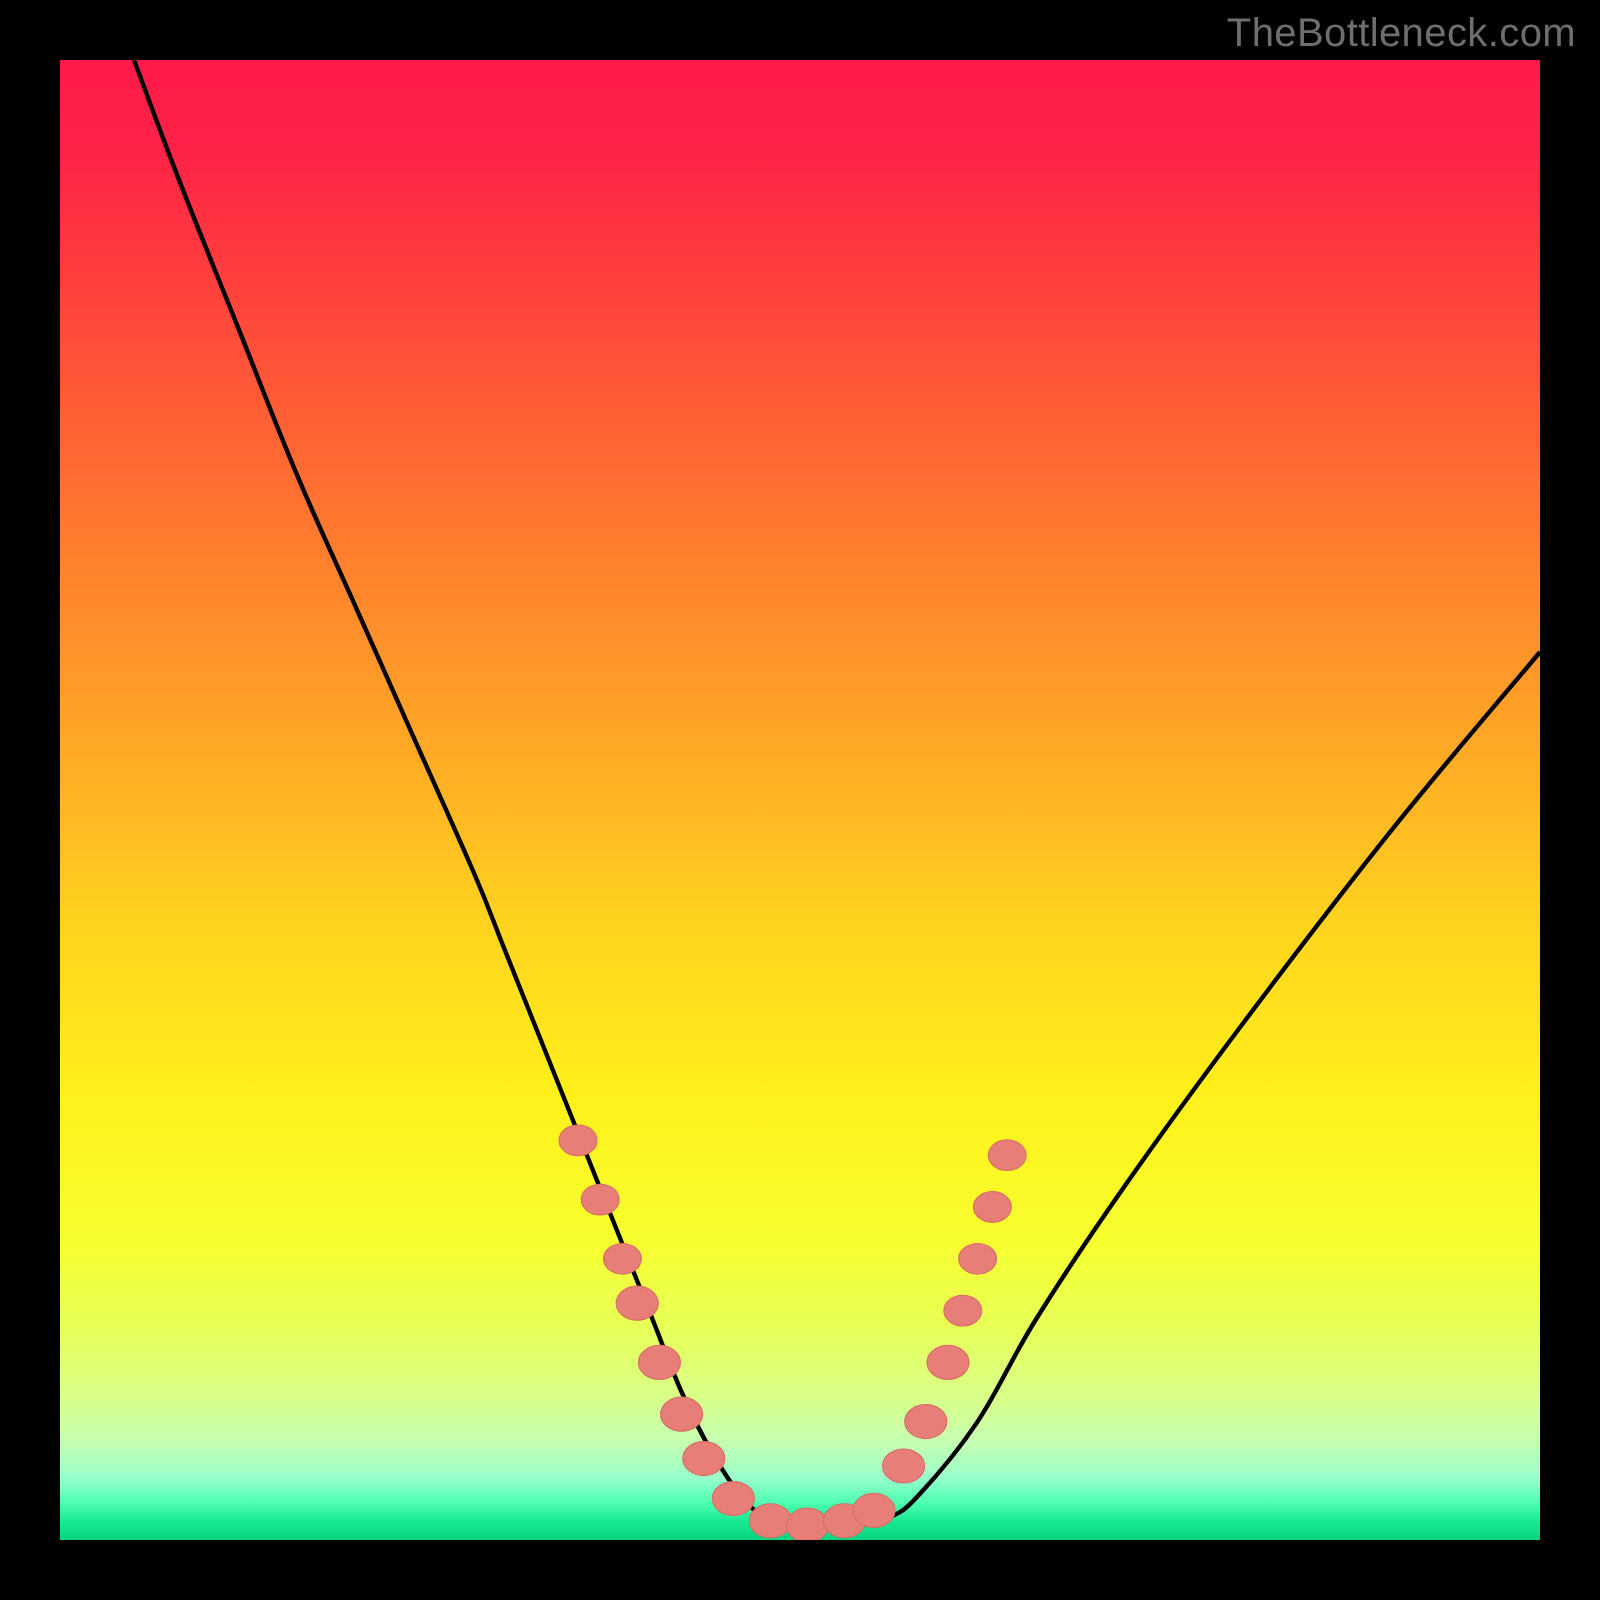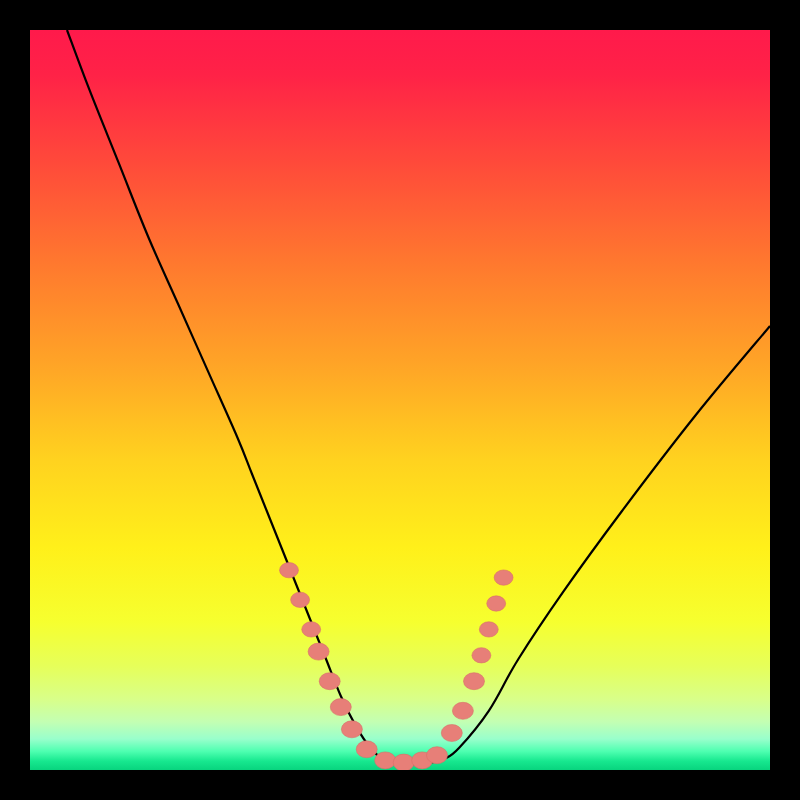--- a/index.html
+++ b/index.html
@@ -41,20 +41,21 @@
     font-size: 20px;
     letter-spacing: 0.2px;
     font-weight: 400;
     user-select: none;
   }
 </style>
 </head>
 <body>
 
 <div class="stage">
+  <div class="watermark">TheBottleneck.com</div>
   <div class="plot-area">
     <svg class="gradient" viewBox="0 0 740 740" preserveAspectRatio="none">
       <defs>
         <linearGradient id="bg-grad" x1="0" y1="0" x2="0" y2="1">
             <stop offset="0%" stop-color="#ff1a4b"></stop>
             <stop offset="6%" stop-color="#ff2247"></stop>
             <stop offset="18%" stop-color="#ff4a3a"></stop>
             <stop offset="32%" stop-color="#ff7a2e"></stop>
             <stop offset="46%" stop-color="#ffa726"></stop>
             <stop offset="57.99999999999999%" stop-color="#ffd21f"></stop>

